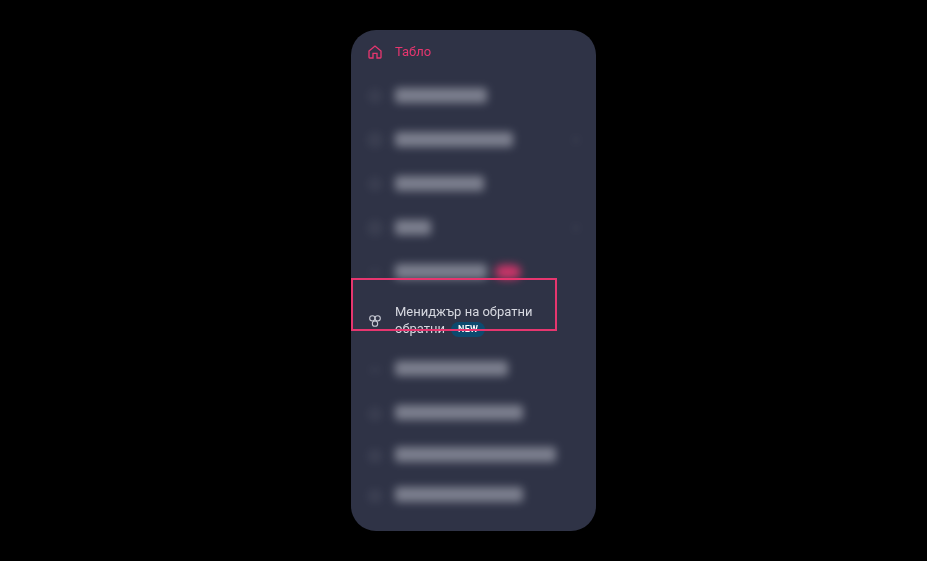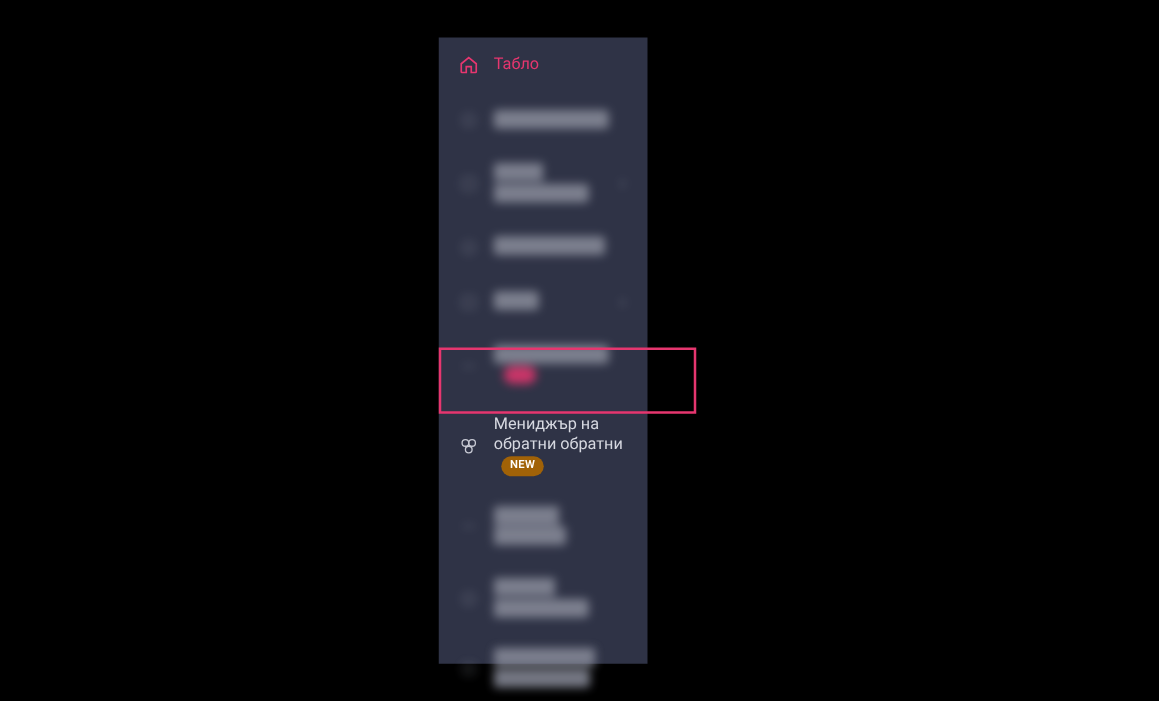--- a/index.html
+++ b/index.html
@@ -12,23 +12,24 @@
       height: 561px;
       background: #000000;
       font-family: -apple-system, BlinkMacSystemFont, "Segoe UI", Roboto, sans-serif;
       overflow: hidden;
       position: relative;
     }
     .sidebar-container {
       position: absolute;
       left: 351px;
       top: 30px;
-      width: 167px;
+      width: 245px;
       height: 501px;
       background: #2f3346;
+      border-radius: 25px;
     }
     .sidebar-item {
       display: flex;
       align-items: center;
       padding: 12px 14px;
       color: #b8bac5;
       font-size: 13px;
       cursor: pointer;
       position: relative;
     }
@@ -49,21 +50,21 @@
       line-height: 1.3;
     }
     .sidebar-item .chevron-wrap {
       width: 12px;
       display: flex;
       align-items: center;
       justify-content: center;
     }
     .badge {
       display: inline-block;
-      background: #a16207;
+      background: #0c4a6e;
       color: #ffffff;
       font-size: 9px;
       font-weight: 600;
       padding: 2px 7px;
       border-radius: 9px;
       margin-left: 6px;
       vertical-align: middle;
       letter-spacing: 0.3px;
     }
     .blurred {

